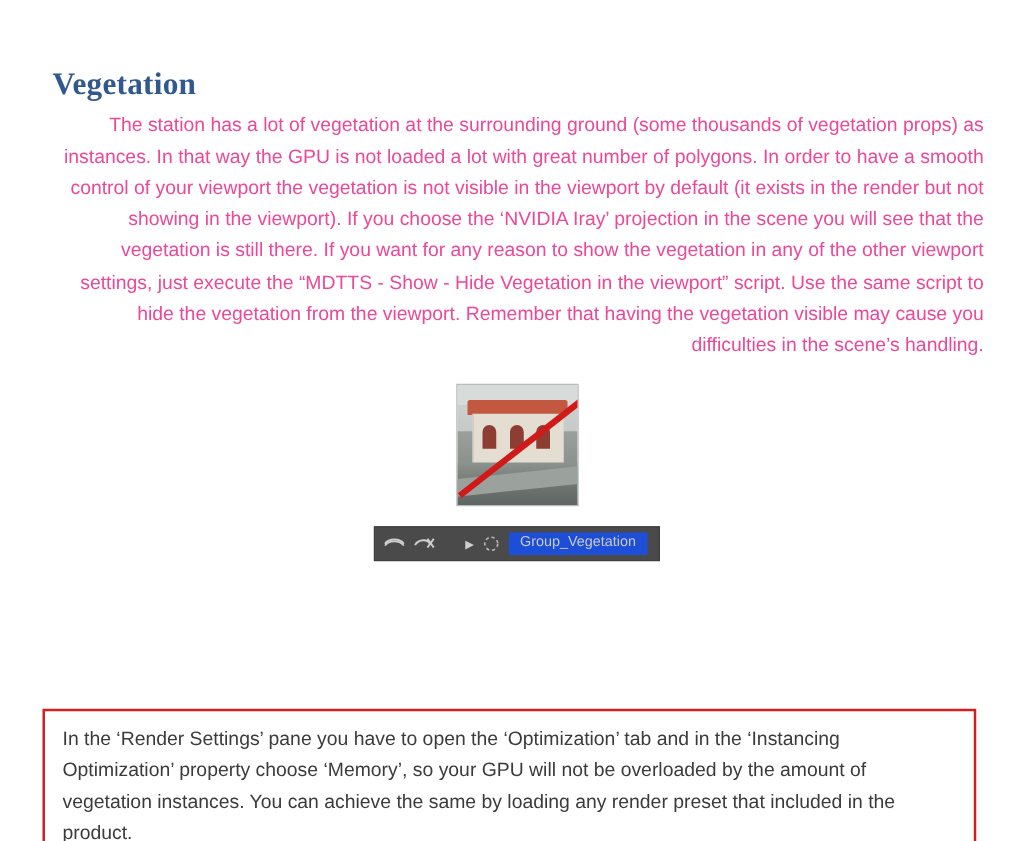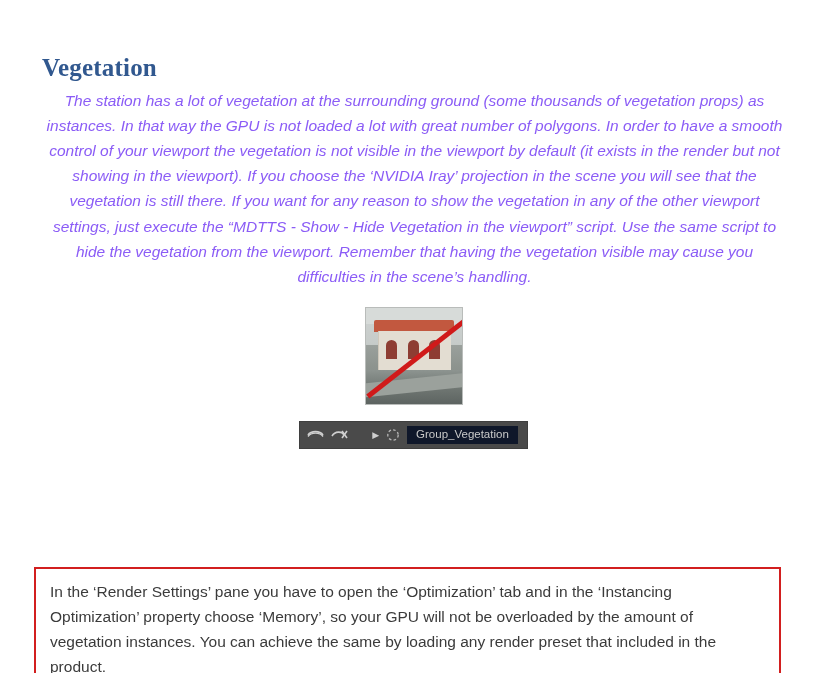--- a/index.html
+++ b/index.html
@@ -26,25 +26,24 @@
     color: #31588f;
     font-family: "Liberation Serif", serif;
     font-size: 25px;
     font-weight: 600;
     letter-spacing: 0.2px;
     margin: 0 0 6px 2px;
   }
   .body-text {
     font-size: 15.5px;
     line-height: 1.62;
-    color: #8b5cf6;
+    color: #ec4899;
     margin: 0 0 2px 2px;
     max-width: 760px;
-    text-align: center;
-    font-style: italic;
+    text-align: right;
   }
   .figure-wrap {
     display: flex;
     justify-content: center;
     margin: 18px 0 16px 0;
   }
   
   .photo {
     position: relative;
     width: 96px;
@@ -138,21 +137,21 @@
     align-items: center;
     justify-content: center;
     color: #cfcfcf;
   }
   .scene-strip .sep {
     width: 10px;
   }
   .scene-strip .group-label {
     color: #c9c9c9;
     font-size: 11.5px;
-    background: #0f172a;
+    background: #1d4ed8;
     padding: 3px 9px 4px 9px;
     line-height: 1;
   }
   .callout {
     position: absolute;
     left: 34px;
     right: 34px;
     top: 531px;
     border: 2px solid #d21f1f;
     padding: 10px 14px 12px 14px;

